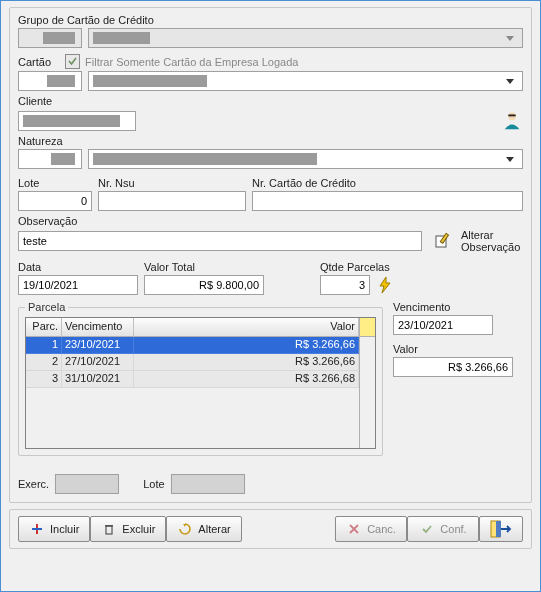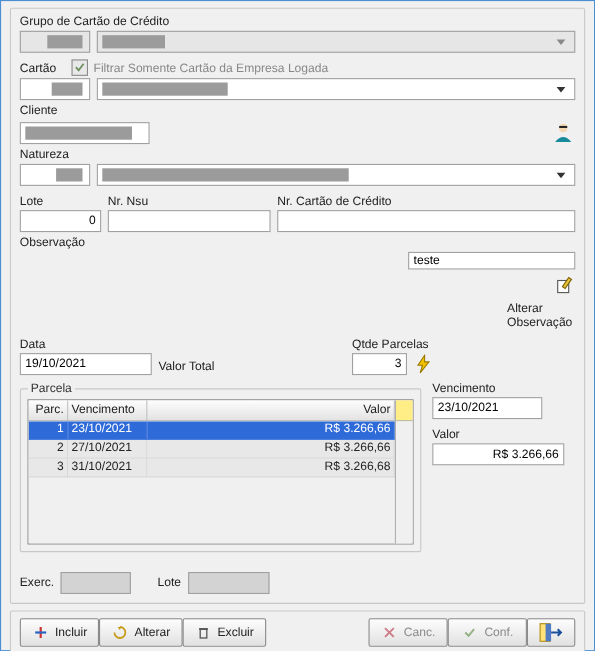--- a/index.html
+++ b/index.html
@@ -213,38 +213,39 @@
           <span class="lbl">Nr. Nsu</span>
           <input class="input" value="" style="">
         </div>
         <div class="col grow">
           <span class="lbl">Nr. Cartão de Crédito</span>
           <input class="input" value="" style="">
         </div>
       </div>
 
       <span class="lbl">Observação</span>
-      <div class="row" style="align-items:flex-end;flex-direction:column;">
+      <div class="row" style="align-items:center;">
         <input class="input grow" value="teste" style="">
         <span class="edit-icon" style="margin-left:6px;">
           <svg width="18" height="18" viewBox="0 0 18 18">
             <rect x="2" y="4" width="10" height="11" fill="#fff" stroke="#555"></rect>
             <rect x="9" y="1" width="3" height="10" transform="rotate(35 10 6)" fill="#e7c43a" stroke="#7b5c00"></rect>
           </svg>
         </span>
         <span class="side-label-link" style="width:62px;">Alterar Observação</span>
       </div>
 
       <div class="row" style="margin-top:4px;">
         <div class="col" style="width:120px;">
           <span class="lbl">Data</span>
           <input class="input" value="19/10/2021" style="">
         </div>
         <div class="col" style="width:120px;">
           <span class="lbl">Valor Total</span>
+          <input class="input right" value="R$ 9.800,00" style="">
         </div>
         <div class="col" style="width:110px;margin-left:50px;">
           <span class="lbl">Qtde Parcelas</span>
           <div class="row" style="gap:8px;align-items:center;">
             <input class="input right" style="width: 50px;" value="3">
             <span class="bolt">
               <svg viewBox="0 0 14 18" width="14" height="18">
                   <path d="M8 1 L2 10 L6 10 L4 17 L12 7 L8 7 Z" fill="#f2c100" stroke="#9b7a00"></path>
                 </svg>
             </span>
@@ -309,34 +310,34 @@
           <svg viewBox="0 0 12 12" width="12" height="12">
               <rect x="5" y="1" width="2" height="10" fill="#c33"></rect>
               <rect x="1" y="5" width="10" height="2" fill="#2a62c4"></rect>
             </svg>
         </span>
         <span>Incluir</span>
       </div>
       <div class="btn">
         <span class="mini-icn">
           <svg viewBox="0 0 12 12" width="12" height="12">
+              <rect x="3" y="3" width="6" height="8" fill="none" stroke="#555" stroke-width="1.2"></rect>
+              <rect x="2" y="2" width="8" height="1.6" fill="#555"></rect>
+            </svg>
+        </span>
+        <span>Excluir</span>
+      </div>
+      <div class="btn">
+        <span class="mini-icn">
+          <svg viewBox="0 0 12 12" width="12" height="12">
               <path d="M6 1 A5 5 0 1 1 1 6" fill="none" stroke="#c79a16" stroke-width="1.6"></path>
               <path d="M4 1 L7 1 L6 4 Z" fill="#c79a16"></path>
             </svg>
         </span>
         <span>Alterar</span>
-      </div>
-      <div class="btn">
-        <span class="mini-icn">
-          <svg viewBox="0 0 12 12" width="12" height="12">
-              <rect x="3" y="3" width="6" height="8" fill="none" stroke="#555" stroke-width="1.2"></rect>
-              <rect x="2" y="2" width="8" height="1.6" fill="#555"></rect>
-            </svg>
-        </span>
-        <span>Excluir</span>
       </div>
       <div class="spacer-flex"></div>
       <div class="btn dis">
         <span class="mini-icn">
           <svg viewBox="0 0 12 12" width="12" height="12">
               <path d="M2 2 L10 10 M10 2 L2 10" stroke="#b34" stroke-width="1.8"></path>
             </svg>
         </span>
         <span>Canc.</span>
       </div>

